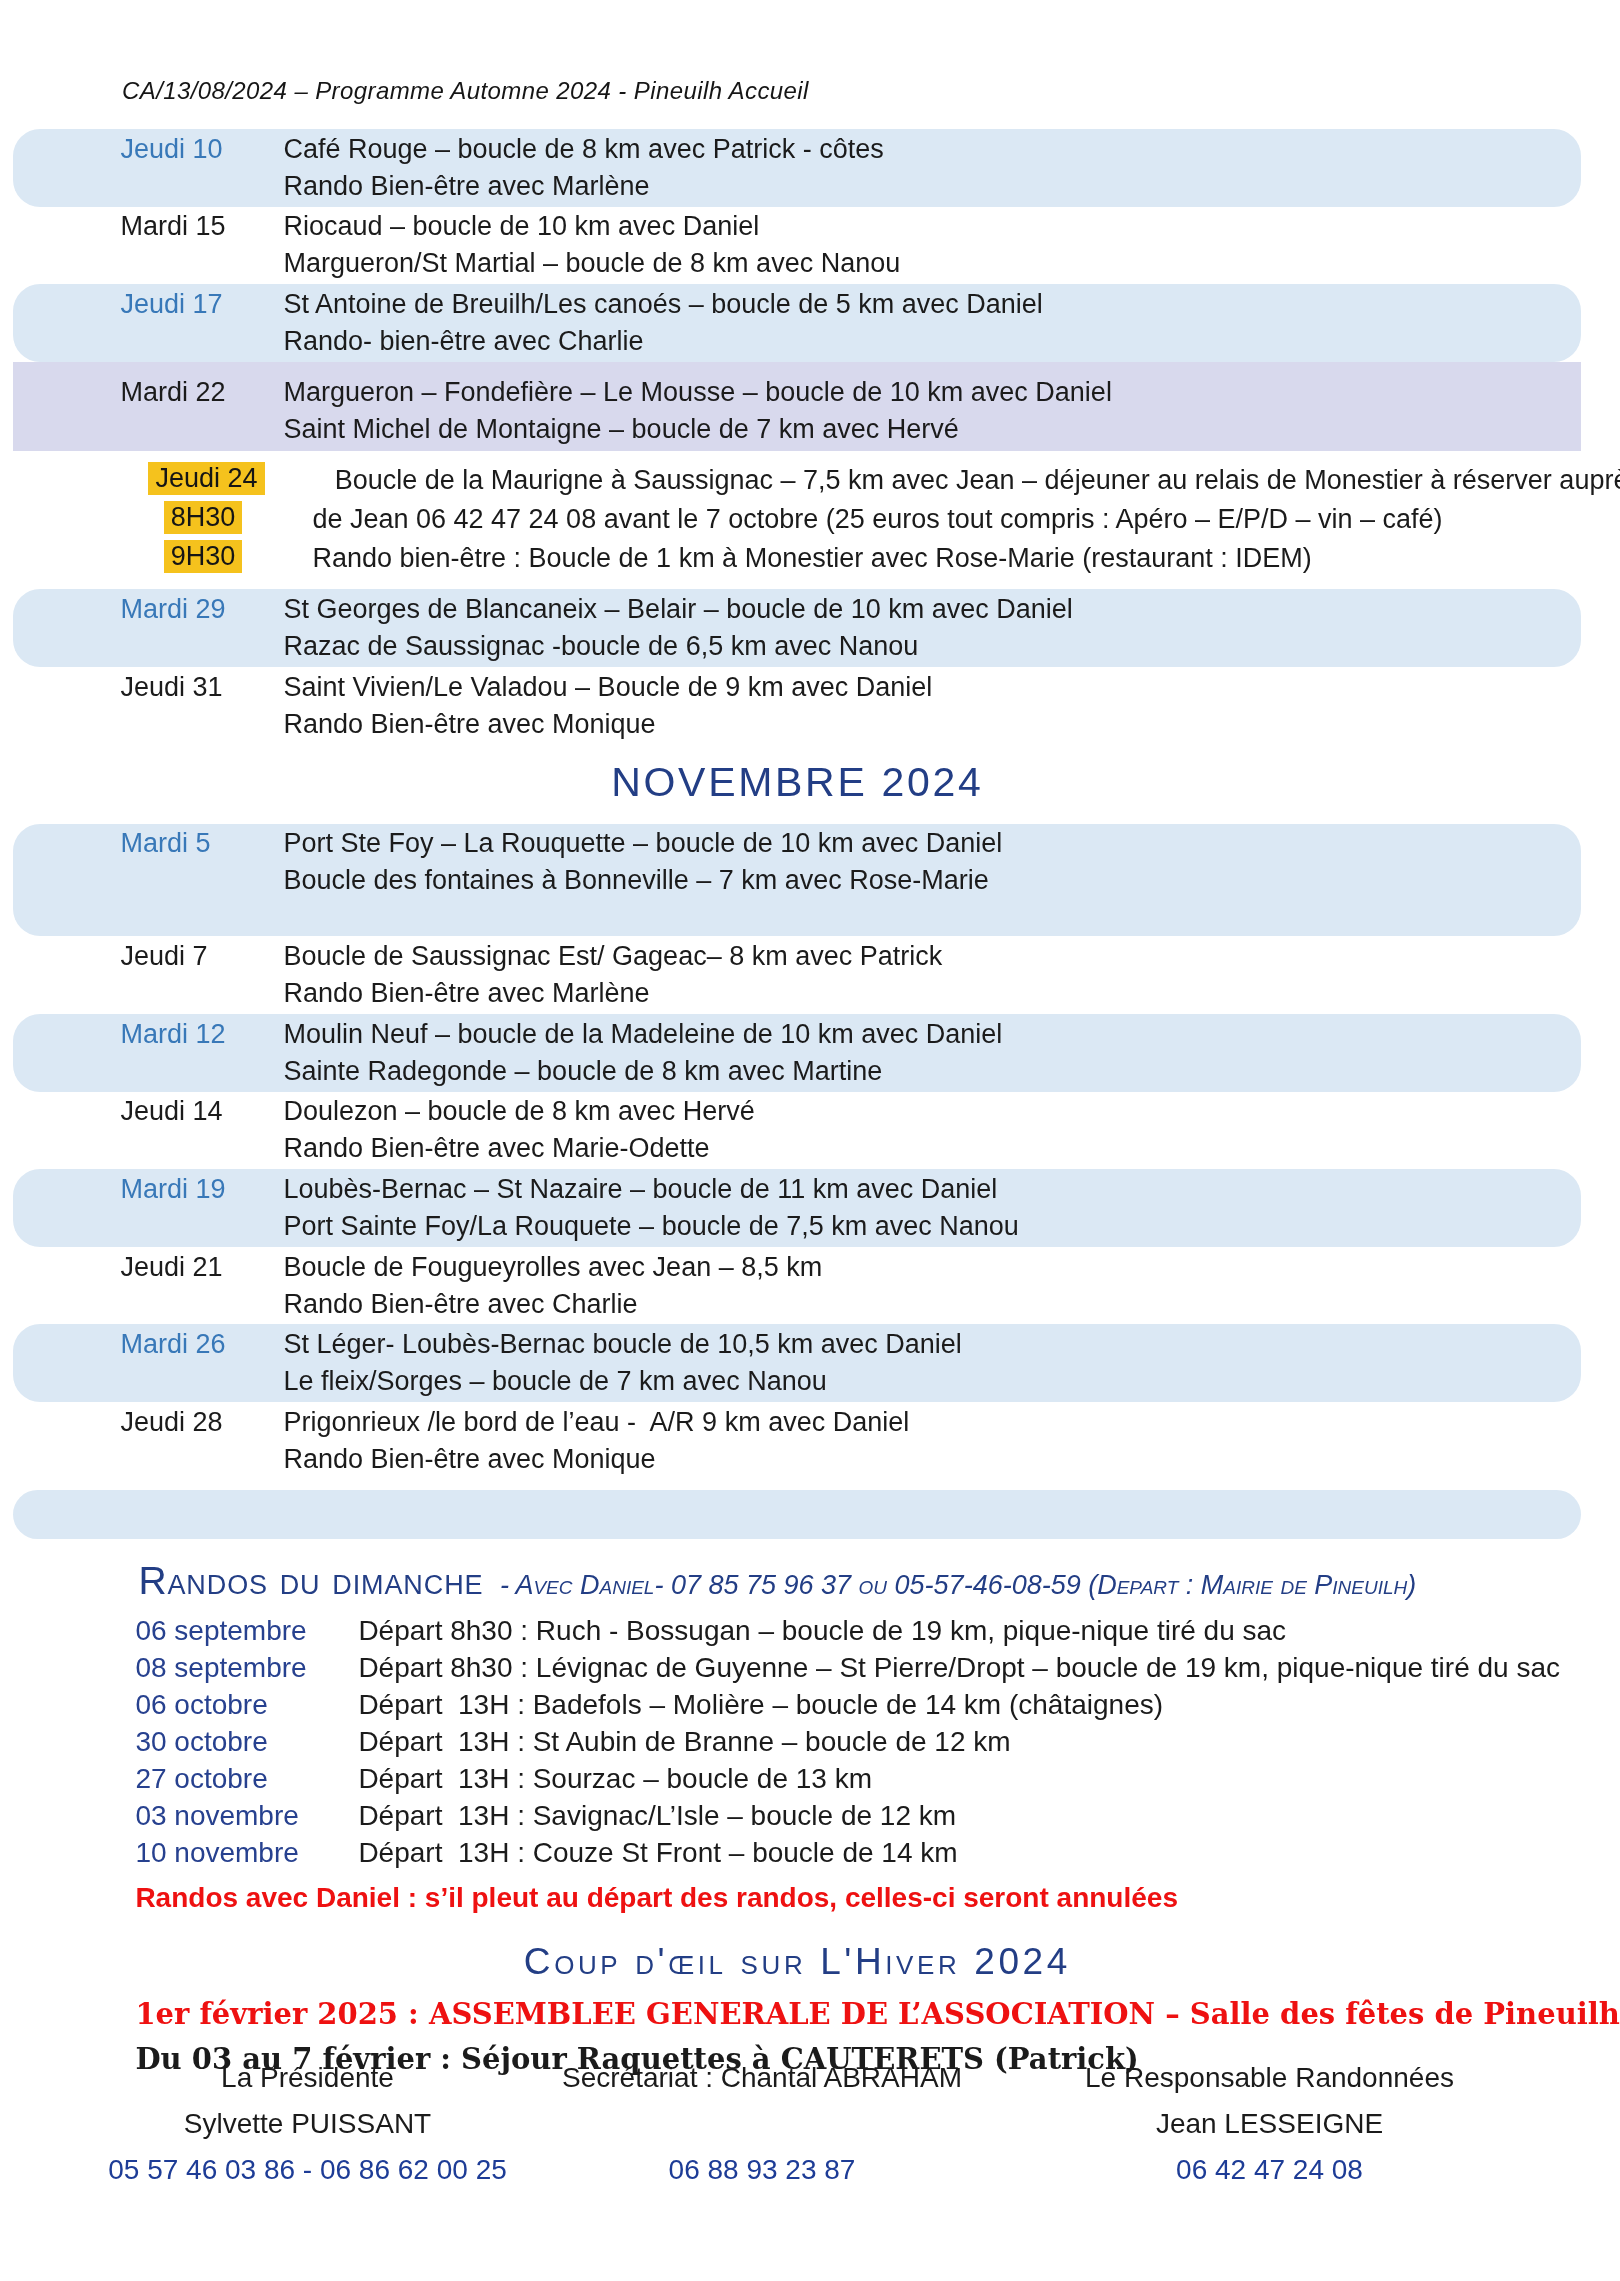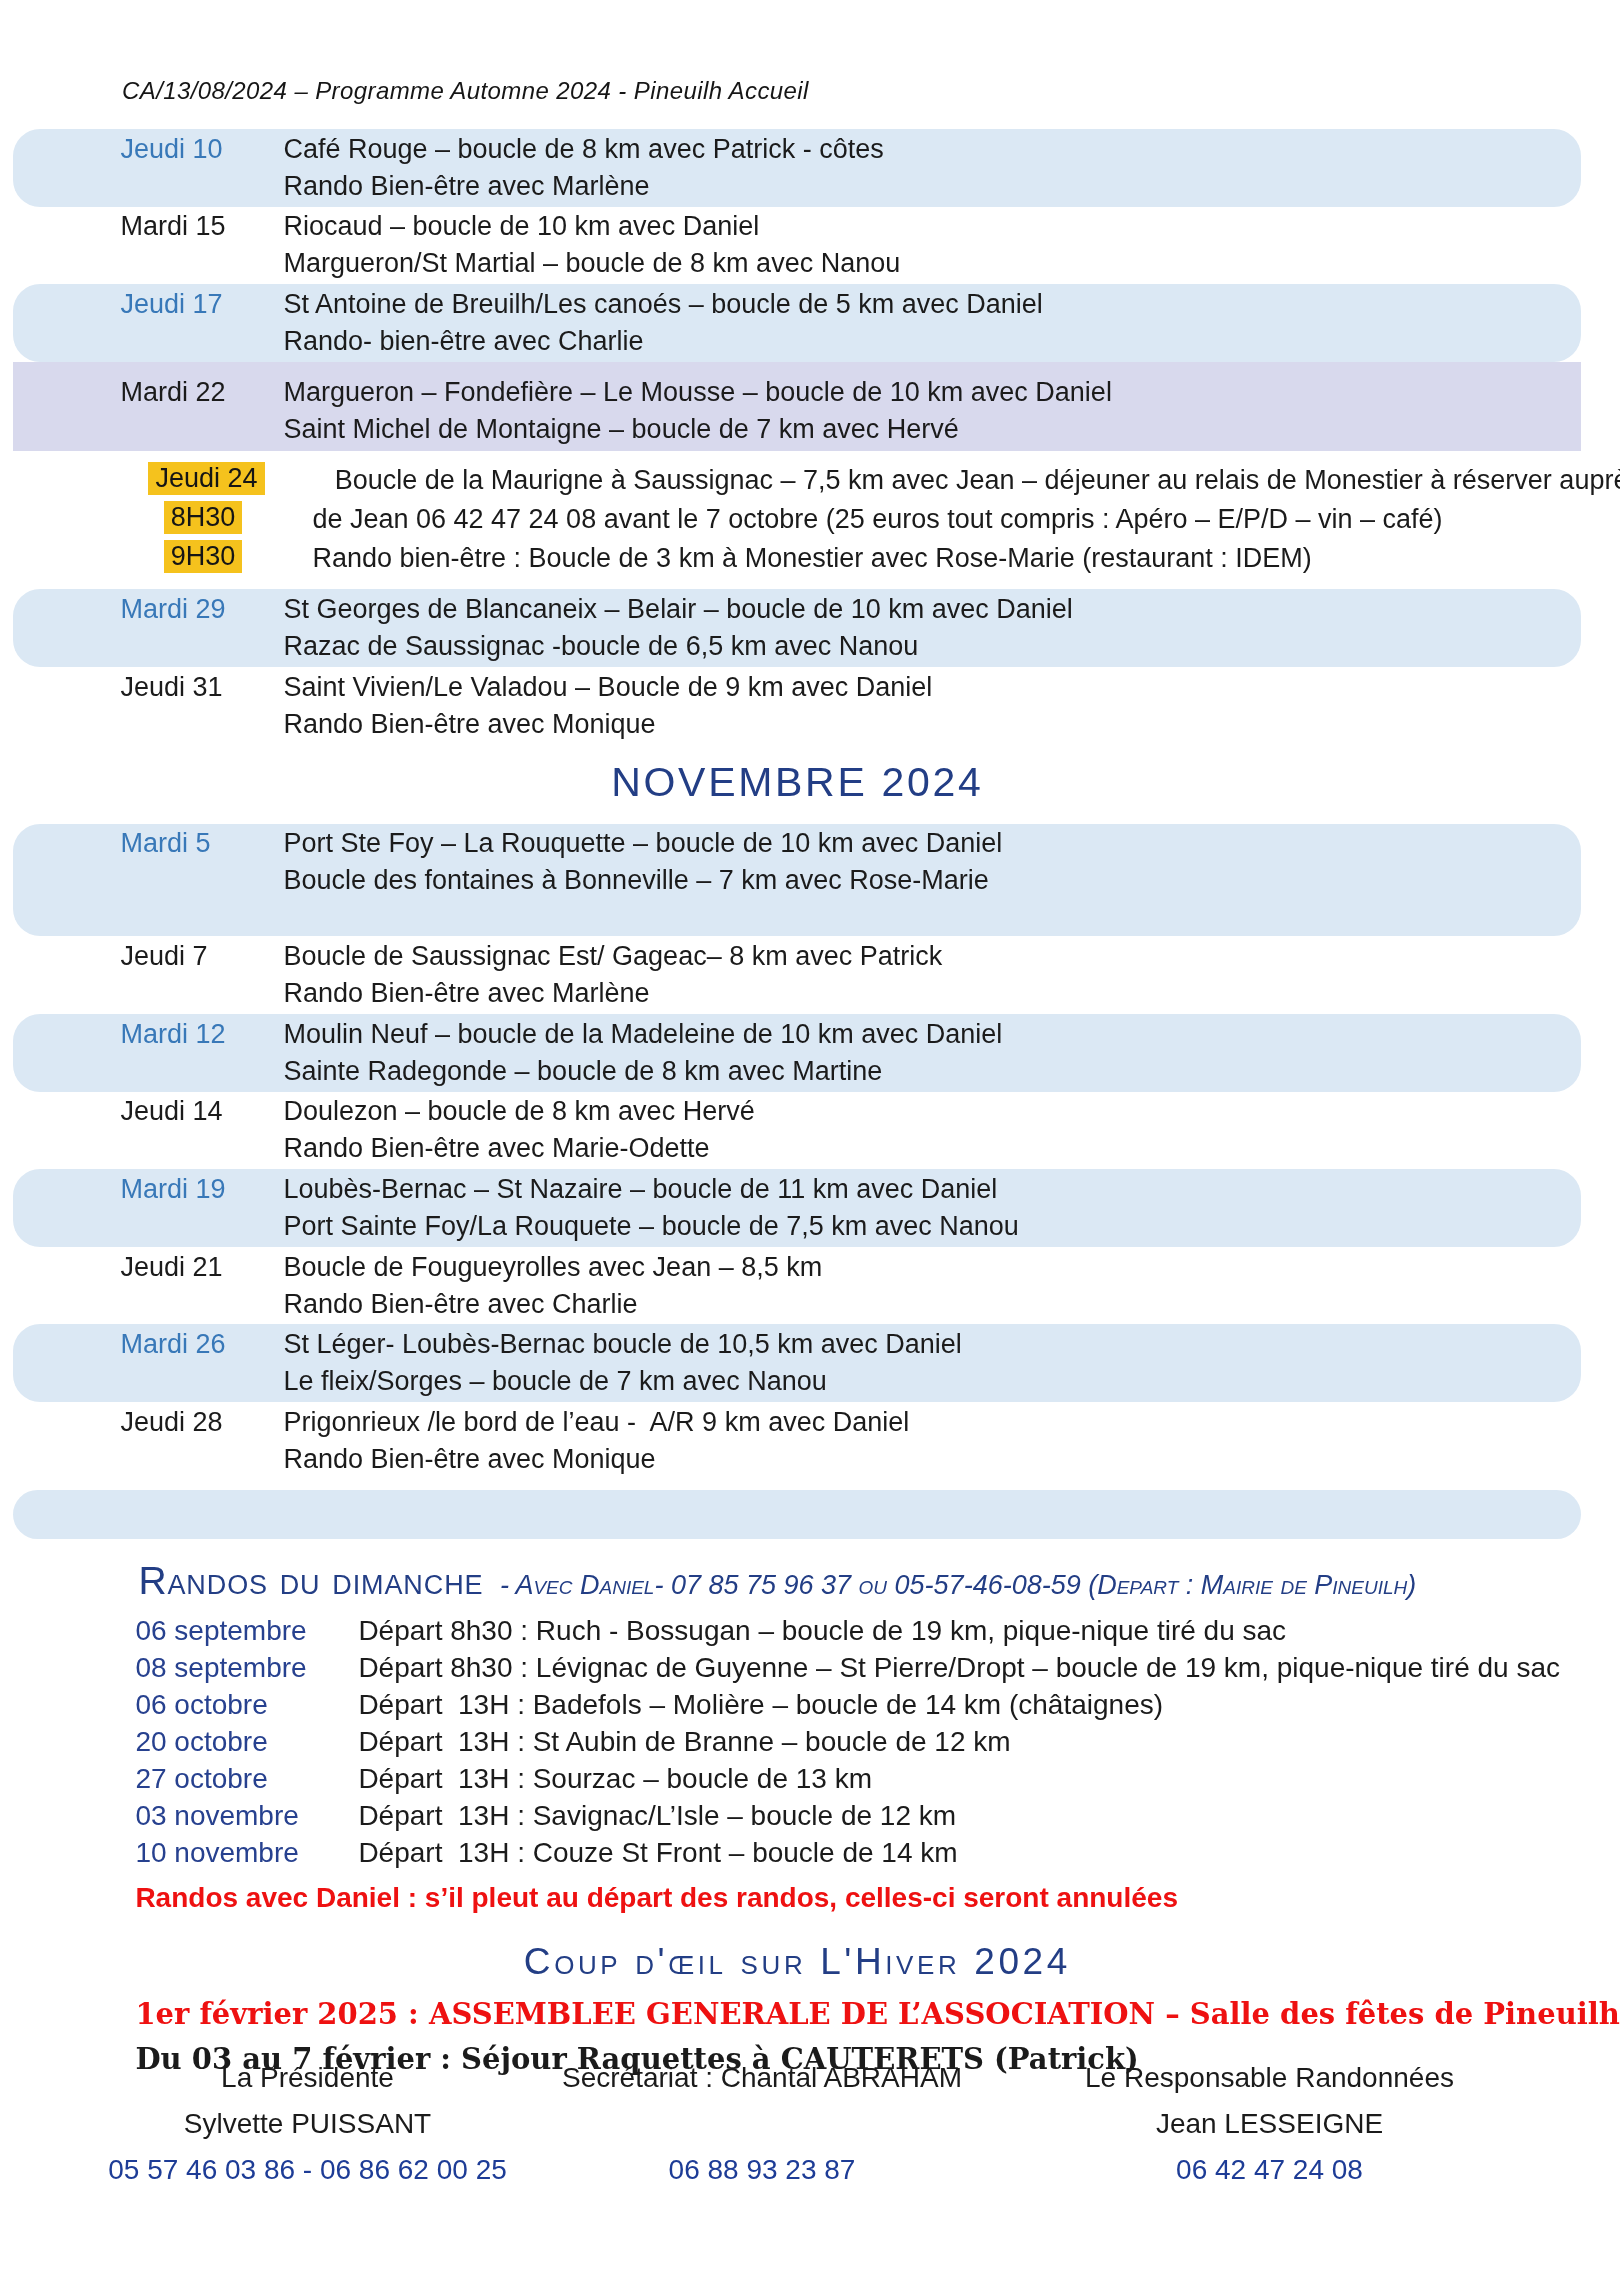--- a/index.html
+++ b/index.html
@@ -121,21 +121,21 @@
       <div class="sprow">
         <div class="chipcell">
           <span class="chip">8H30</span>
         </div>
         <div class="sptext">de Jean 06 42 47 24 08 avant le 7 octobre (25 euros tout compris : Apéro – E/P/D – vin – café)</div>
       </div>
       <div class="sprow">
         <div class="chipcell">
           <span class="chip">9H30</span>
         </div>
-        <div class="sptext">Rando bien-être : Boucle de 3 km à Monestier avec Rose-Marie (restaurant : IDEM)</div>
+        <div class="sptext">Rando bien-être : Boucle de 1 km à Monestier avec Rose-Marie (restaurant : IDEM)</div>
       </div>
     </div>
 
     <div class="row bg-blue">
       <div class="rdate date-blue">Mardi 29</div>
       <div class="rlines">
         <div class="rline">St Georges de Blancaneix – Belair – boucle de 10 km avec Daniel</div>
         <div class="rline">Razac de Saussignac -boucle de 6,5 km avec Nanou</div>
       </div>
     </div>
@@ -227,21 +227,21 @@
     </div>
     <div class="sunday-item">
       <div class="si-date">08 septembre</div>
       <div class="si-desc">Départ 8h30 : Lévignac de Guyenne – St Pierre/Dropt – boucle de 19 km, pique-nique tiré du sac</div>
     </div>
     <div class="sunday-item">
       <div class="si-date">06 octobre</div>
       <div class="si-desc">Départ  13H : Badefols – Molière – boucle de 14 km (châtaignes)</div>
     </div>
     <div class="sunday-item">
-      <div class="si-date">20 octobre</div>
+      <div class="si-date">30 octobre</div>
       <div class="si-desc">Départ  13H : St Aubin de Branne – boucle de 12 km</div>
     </div>
     <div class="sunday-item">
       <div class="si-date">27 octobre</div>
       <div class="si-desc">Départ  13H : Sourzac – boucle de 13 km</div>
     </div>
     <div class="sunday-item">
       <div class="si-date">03 novembre</div>
       <div class="si-desc">Départ  13H : Savignac/L’Isle – boucle de 12 km</div>
     </div>

